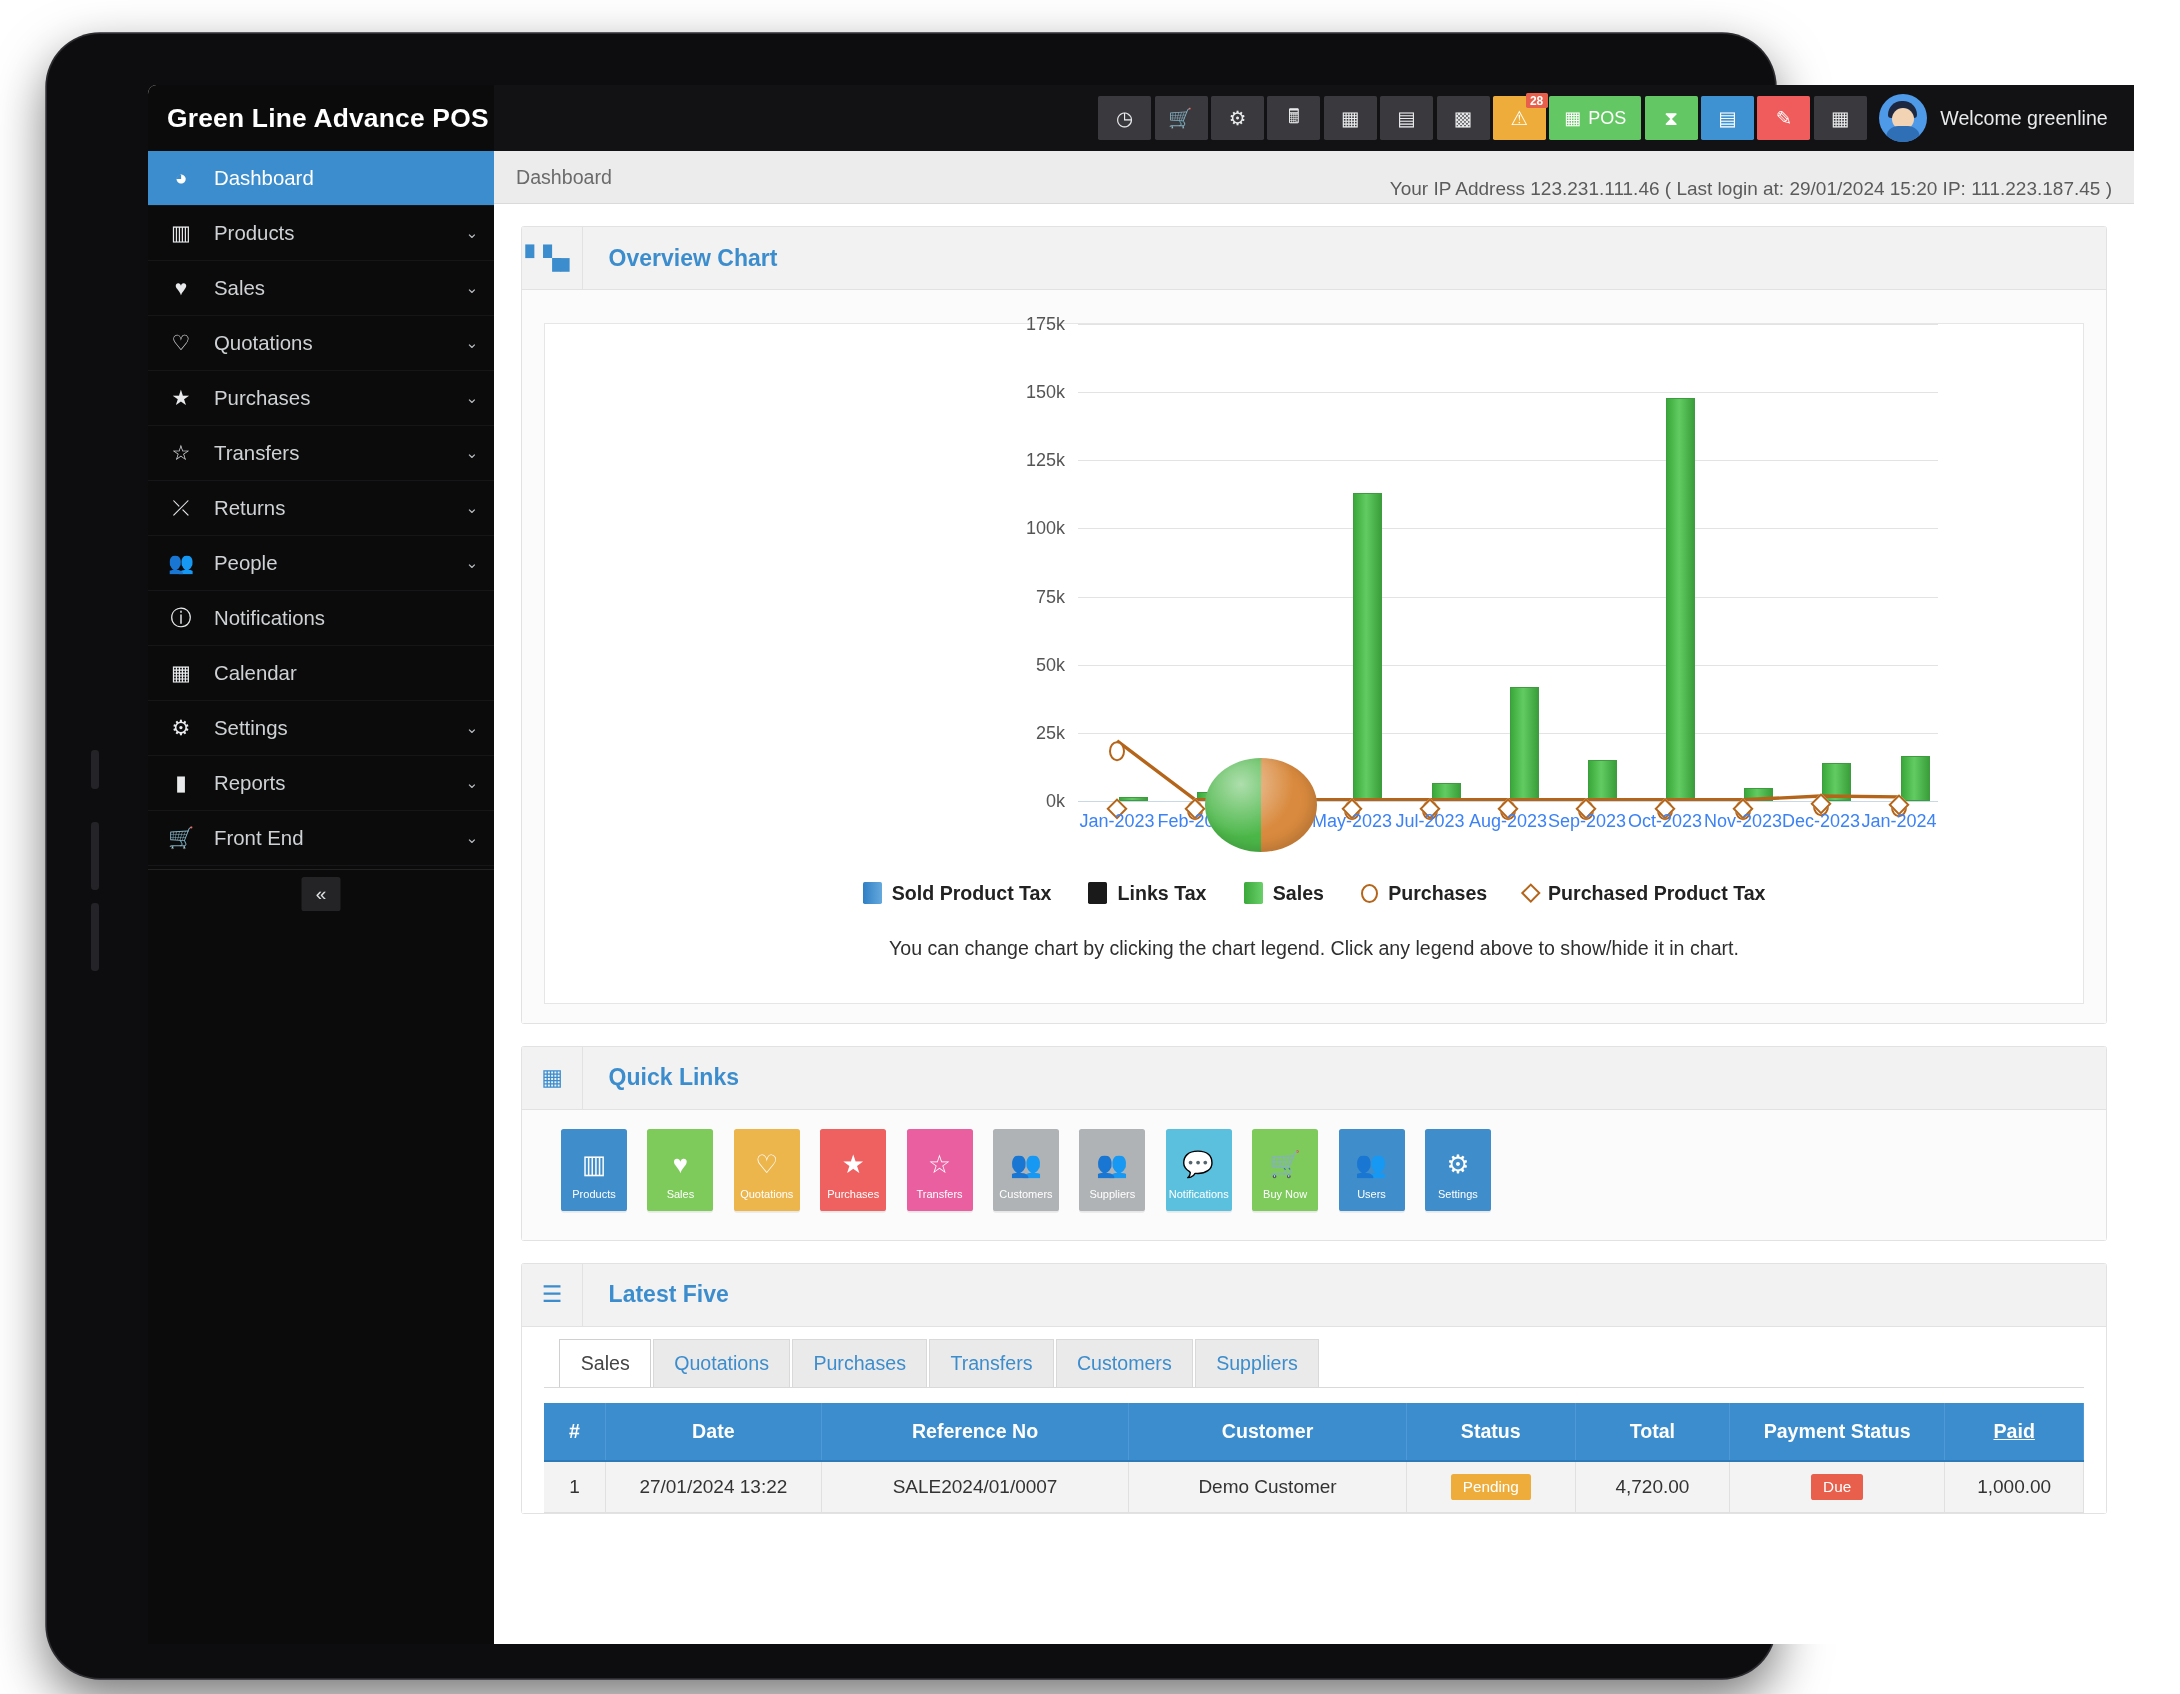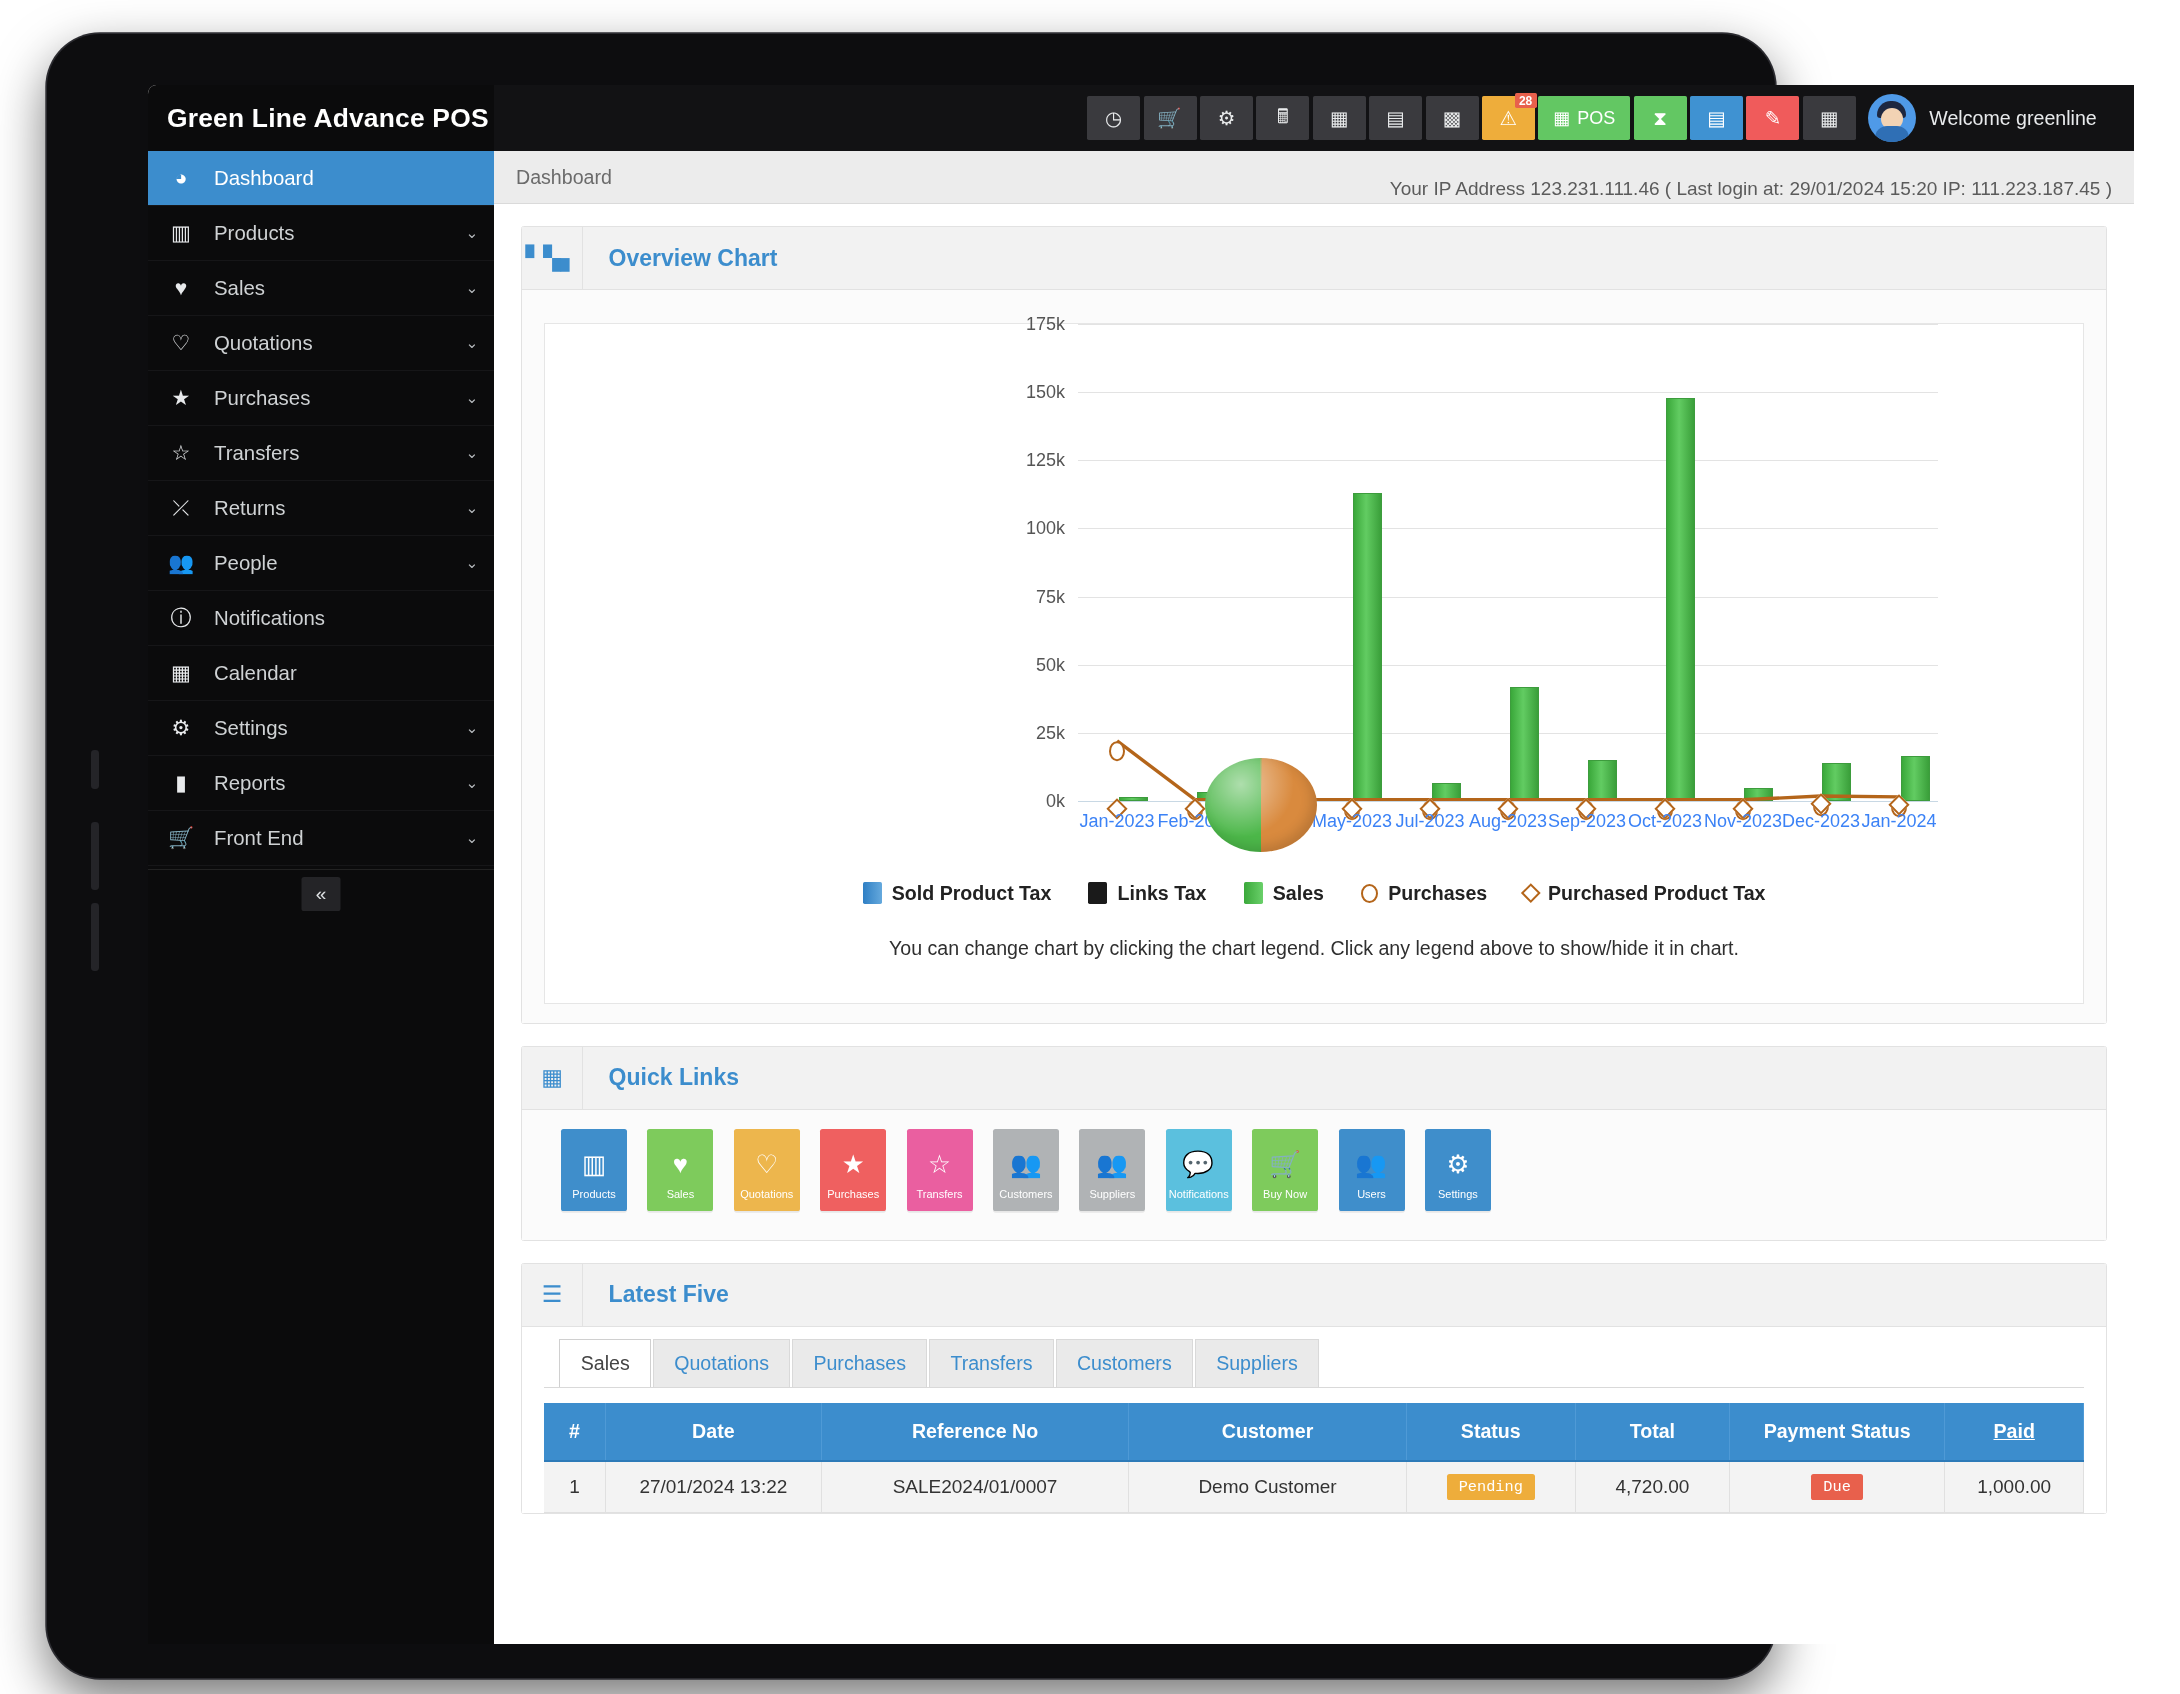--- a/index.html
+++ b/index.html
@@ -96,21 +96,21 @@
   }
   #user-box { display: flex; align-items: center; margin-left: 8.5px; }
   #avatar {
     width: 48px; height: 48px; border-radius: 50%;
     background: #4f9ae8; position: relative; overflow: hidden;
     flex: 0 0 auto;
   }
   #avatar .hair { position:absolute; left:9.4px; top:6.8px; width:29px; height:17px; background:#1d2740; border-radius:14.5px 14.5px 3.4px 3.4px; }
   #avatar .face { position:absolute; left:12.8px; top:13.6px; width:22px; height:22px; background:#f2d3b4; border-radius:11px; }
   #avatar .body { position:absolute; left:6.8px; bottom:-3.4px; width:34px; height:19px; background:#2f6fb5; border-radius:12px 12px 0 0; }
-  #welcome { color: #e8eaec; font-size: 19.6px; margin-left: 13.6px; margin-right: 22px; }
+  #welcome { color: #e8eaec; font-size: 19.6px; margin-left: 13.6px; margin-right: 11px; }
 
   
   #content {
     position: absolute; left: 346px; top: 66px; right: 0; bottom: 0;
     background: #ffffff; overflow: hidden;
   }
   #crumbbar {
     height: 53px; background: #ececec;
     display: flex; align-items: center; justify-content: space-between;
     padding: 0 22px; border-bottom: 0.9px solid #dadada;
@@ -227,21 +227,21 @@
   #ltable thead th {
     background: #3c8dcd; color: #ffffff; font-size: 19.6px; font-weight: bold;
     padding: 17px 6.8px; text-align: center;
     border-right: 0.9px solid #4f9ad6; border-bottom: 2.6px solid #2d7ab8;
   }
   #ltable tbody td {
     font-size: 19px; color: #333; padding: 12px 6.8px; text-align: center;
     border-right: 0.9px solid #e0e0e0; border-bottom: 0.9px solid #e0e0e0;
     background: #f3f3f3;
   }
-  .badge { display: inline-block; padding: 4.3px 12px; border-radius: 2.6px; color: #fff; font-size: 15.3px; font-family: Liberation Mono, monospace; }
+  .badge { display: inline-block; padding: 4.3px 12px; border-radius: 2.6px; color: #fff; font-size: 15.3px; }
   .badge.orange { background: #eead3b; }
   .badge.red { background: #e8604c; }
 </style>
 </head>
 <body>
 
 <div id="device-frame">
   <div class="bezel-btn" style="top:716px;height:39px;"></div>
   <div class="bezel-btn" style="top:788px;height:68px;"></div>
   <div class="bezel-btn" style="top:869px;height:68px;"></div>

